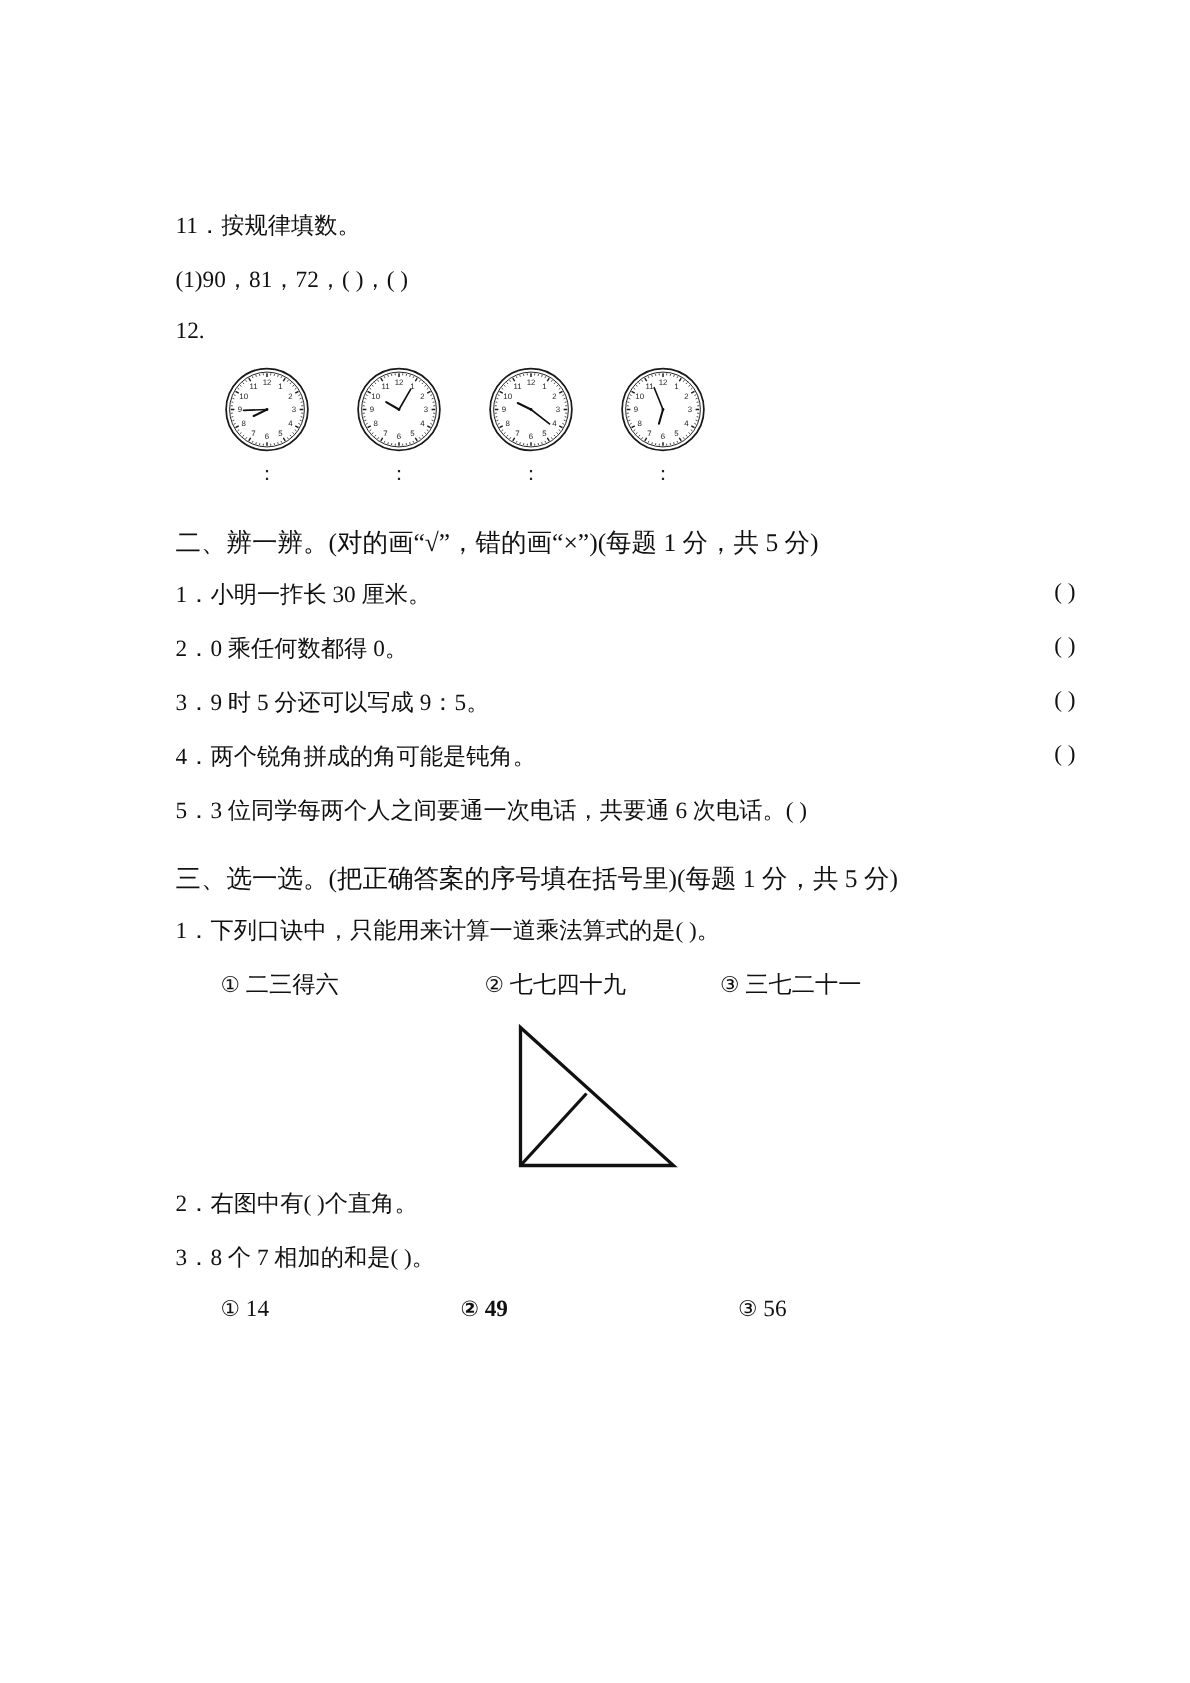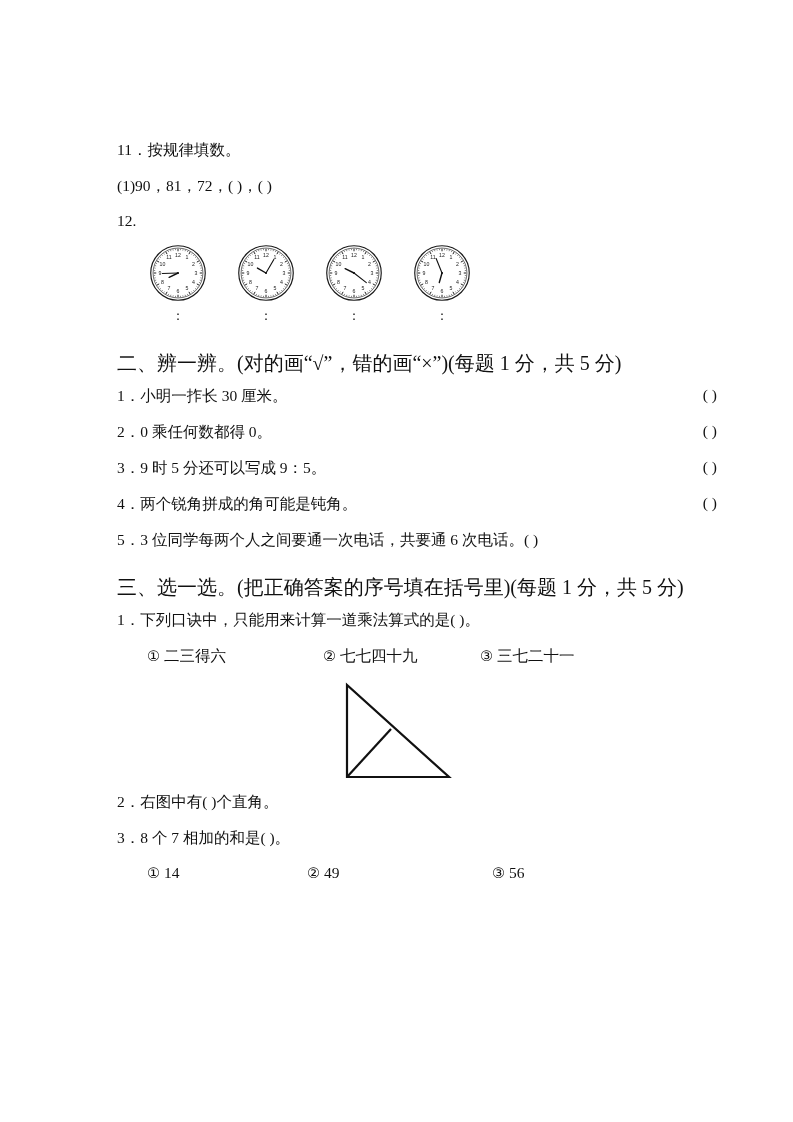--- a/index.html
+++ b/index.html
@@ -90,21 +90,21 @@
   .figure-wrap {
     position: relative;
     height: 112px;
   }
   .figure {
     position: absolute;
     left: 222px;
     top: 0;
   }
 
-  .sec-head { font-size: 20px; white-space: nowrap; }
+  .sec-head { font-size: 17px; white-space: nowrap; }
 
   .spacer-8 { height: 8px; }
   .spacer-14 { height: 14px; }
 </style>
 </head>
 <body>
 
 <div class="page">
   <div class="content">
 
@@ -510,18 +510,18 @@
       <span class="num-label">2．</span><span>右图中有(        )个直角。</span>
     </div>
 
 
     <div class="qrow">
       <span class="num-label">3．</span><span>8 个 7 相加的和是(        )。</span>
     </div>
 
     <div class="choices" id="s3q3-options">
         <span class="choice" style="left: 30px;"><span class="circ-num">①</span><span> 14</span></span>
-        <span class="choice" style="left: 190px;"><span class="circ-num">②</span><span> 49</span></span>
+        <span class="choice" style="left: 190px; font-weight: bold;"><span class="circ-num">②</span><span> 49</span></span>
         <span class="choice" style="left: 375px;"><span class="circ-num">③</span><span> 56</span></span>
       </div>
 
   </div>
 </div>
 
 </body></html>

